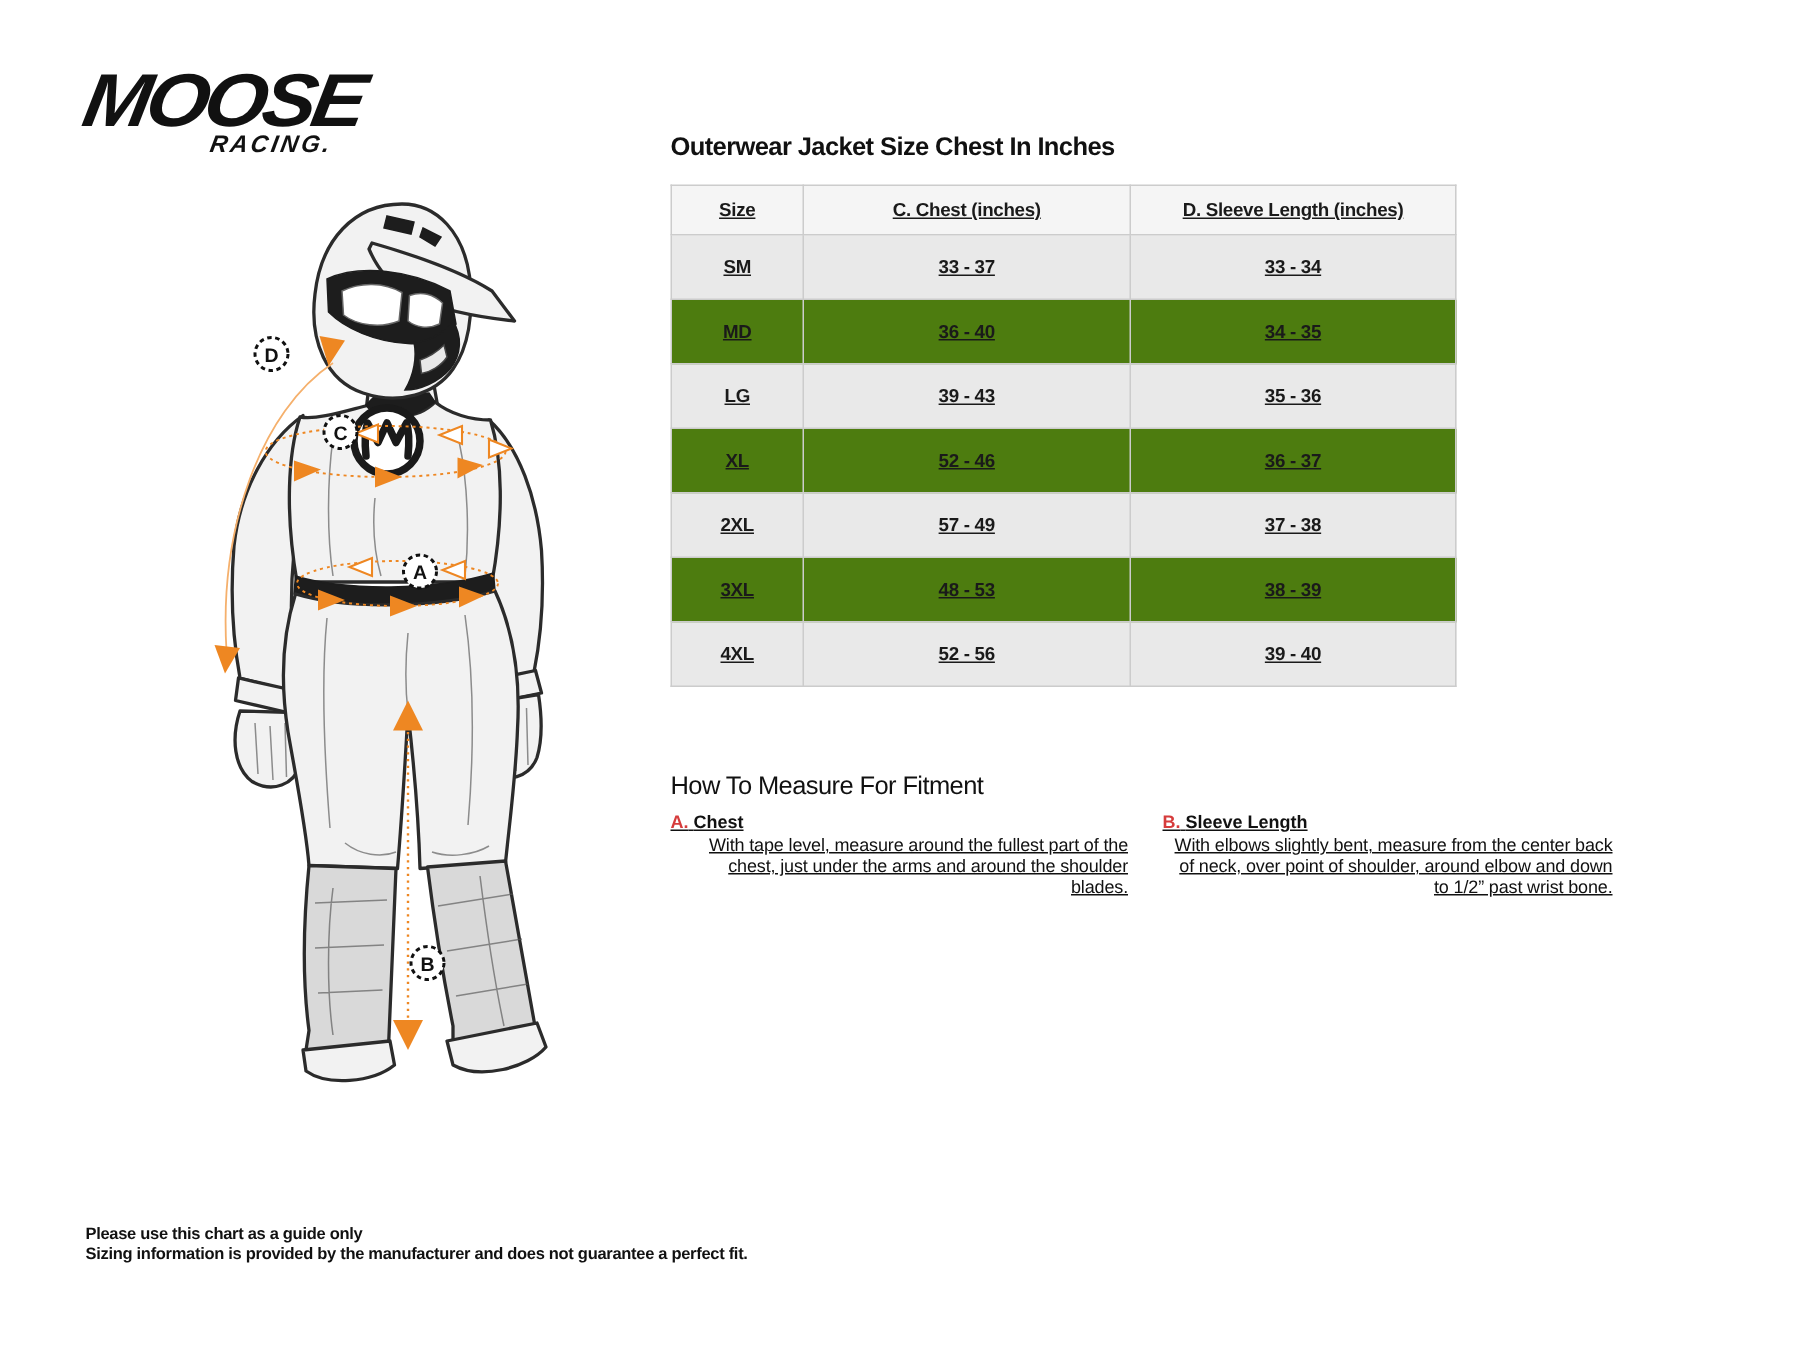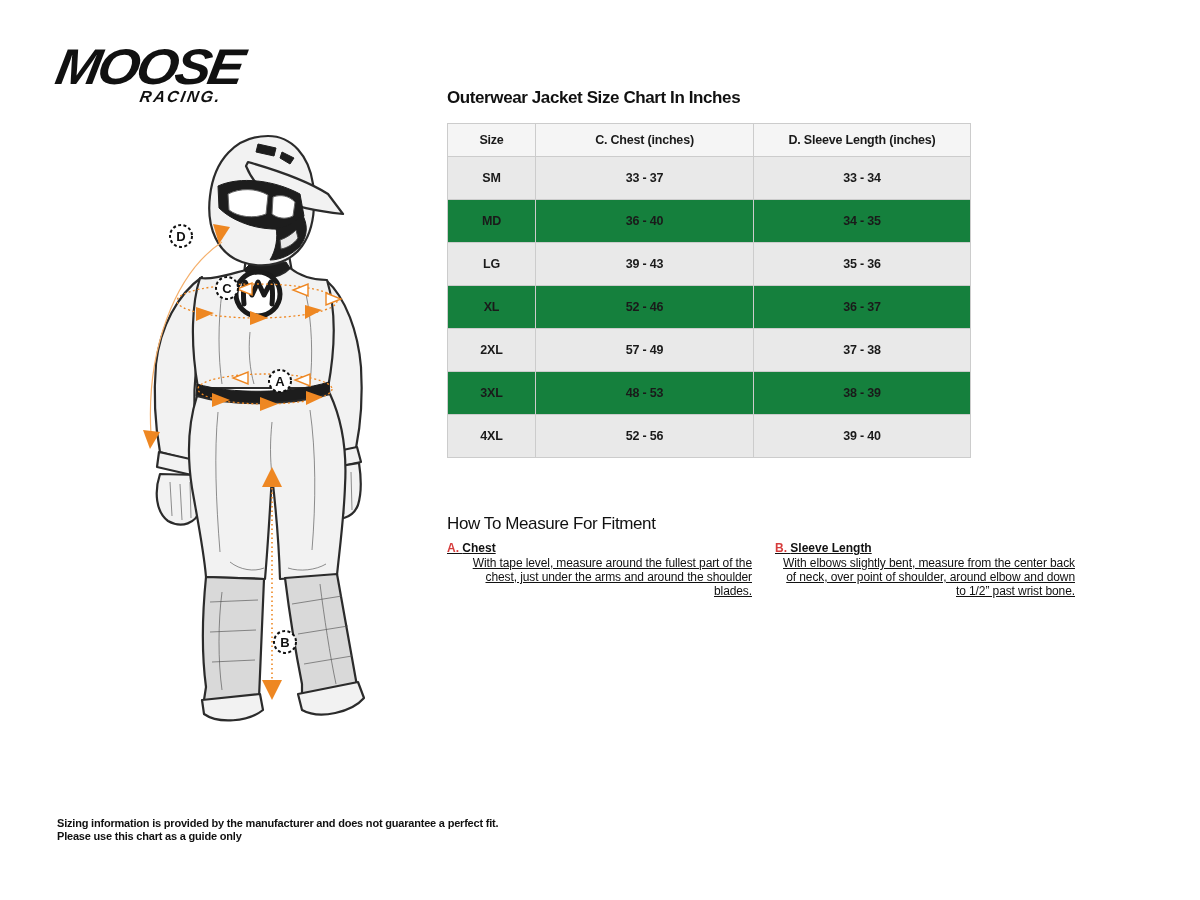--- a/index.html
+++ b/index.html
@@ -12,23 +12,23 @@
         transform:skewX(-10deg) scaleX(1.08);transform-origin:left bottom;line-height:1;}
   .logo .racing{position:absolute;left:88px;top:46px;font-size:16px;font-weight:700;
         font-style:italic;letter-spacing:2px;transform:skewX(-10deg);}
 
   
   .chart-title{position:absolute;left:447px;top:88px;font-size:17px;font-weight:700;
         letter-spacing:-.4px;}
   table.size-table{position:absolute;left:447px;top:123px;width:523px;
         border-collapse:collapse;table-layout:fixed;}
   .size-table th,.size-table td{border:1px solid #ccc;text-align:center;
-        font-size:12.5px;font-weight:700;color:#1a1a1a;letter-spacing:-.2px;}
+        font-size:12.5px;font-weight:700;color:#1a1a1a;letter-spacing:-.2px;text-decoration:underline;}
   .size-table thead th{height:30px;background:#f5f5f5;}
-  .size-table tbody td{height:40px;background:#15803d;}
+  .size-table tbody td{height:40px;background:#4d7c0f;}
   .size-table tbody tr:nth-child(odd) td{background:#e9e9e9;}
   .size-table col.c-size{width:88px;}
   .size-table col.c-chest{width:218px;}
   .size-table col.c-sleeve{width:217px;}
 
   
   .howto-title{position:absolute;left:447px;top:514px;font-size:17px;font-weight:400;
         letter-spacing:-.4px;}
   .measure-item{position:absolute;top:541px;font-size:12px;line-height:14px;text-decoration:underline;}
   .measure-item.a{left:447px;width:305px;}
@@ -135,21 +135,21 @@
     <g class="circ-label">
       <circle cx="150" cy="259" r="11"></circle>
         <text x="150" y="264">A</text>
     </g>
     <g class="circ-label">
       <circle cx="155" cy="520" r="11"></circle>
         <text x="155" y="525">B</text>
     </g>
   </svg>
 
-  <div class="chart-title">Outerwear Jacket Size Chart In Inches</div>
+  <div class="chart-title">Outerwear Jacket Size Chest In Inches</div>
 
   <table class="size-table">
     <colgroup>
         <col class="c-size">
         <col class="c-chest">
         <col class="c-sleeve">
       </colgroup>
     <thead>
       <tr>
         <th>Size</th>
@@ -208,17 +208,17 @@
 
   <div class="measure-item b">
     <div class="lbl">
       <span class="letter">B.</span>
       <span>Sleeve Length</span>
     </div>
     <div class="txt">With elbows slightly bent, measure from the center back of neck, over point of shoulder, around elbow and down to 1/2” past wrist bone.</div>
   </div>
 
   <div class="footer">
+    <div>Please use this chart as a guide only</div>
     <div>Sizing information is provided by the manufacturer and does not guarantee a perfect fit.</div>
-    <div>Please use this chart as a guide only</div>
   </div>
 
 </div>
 
 </body></html>

